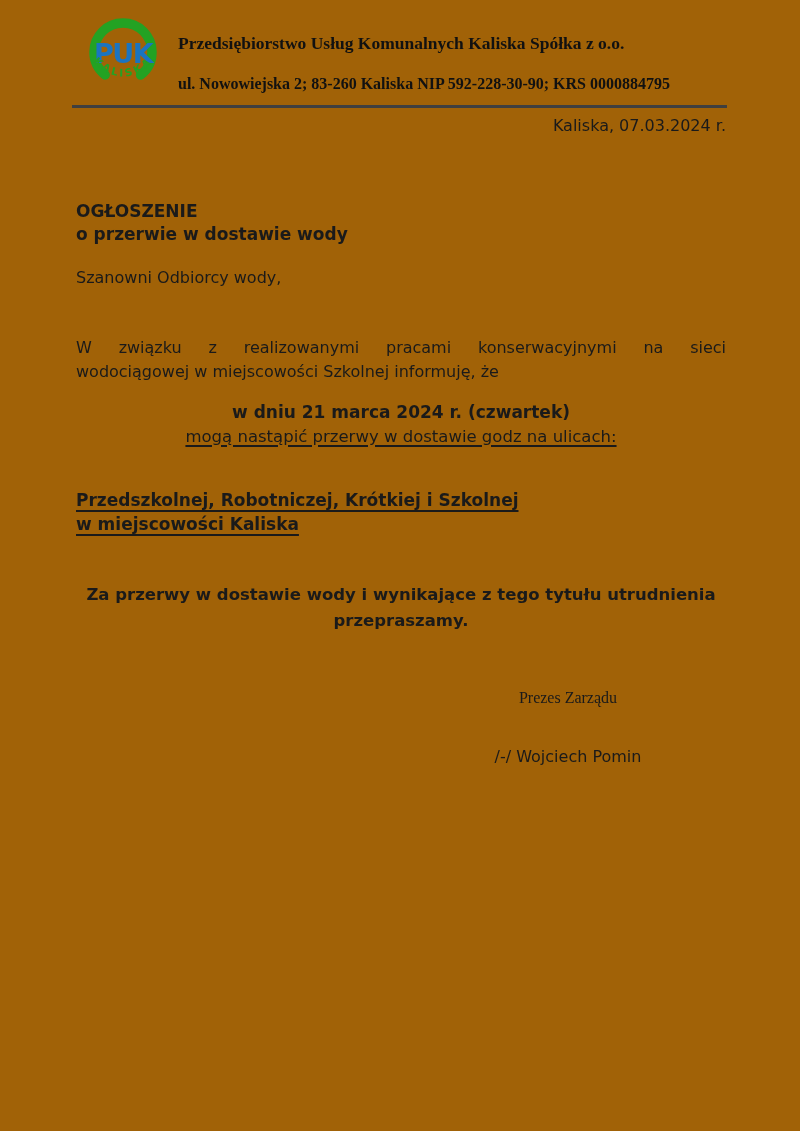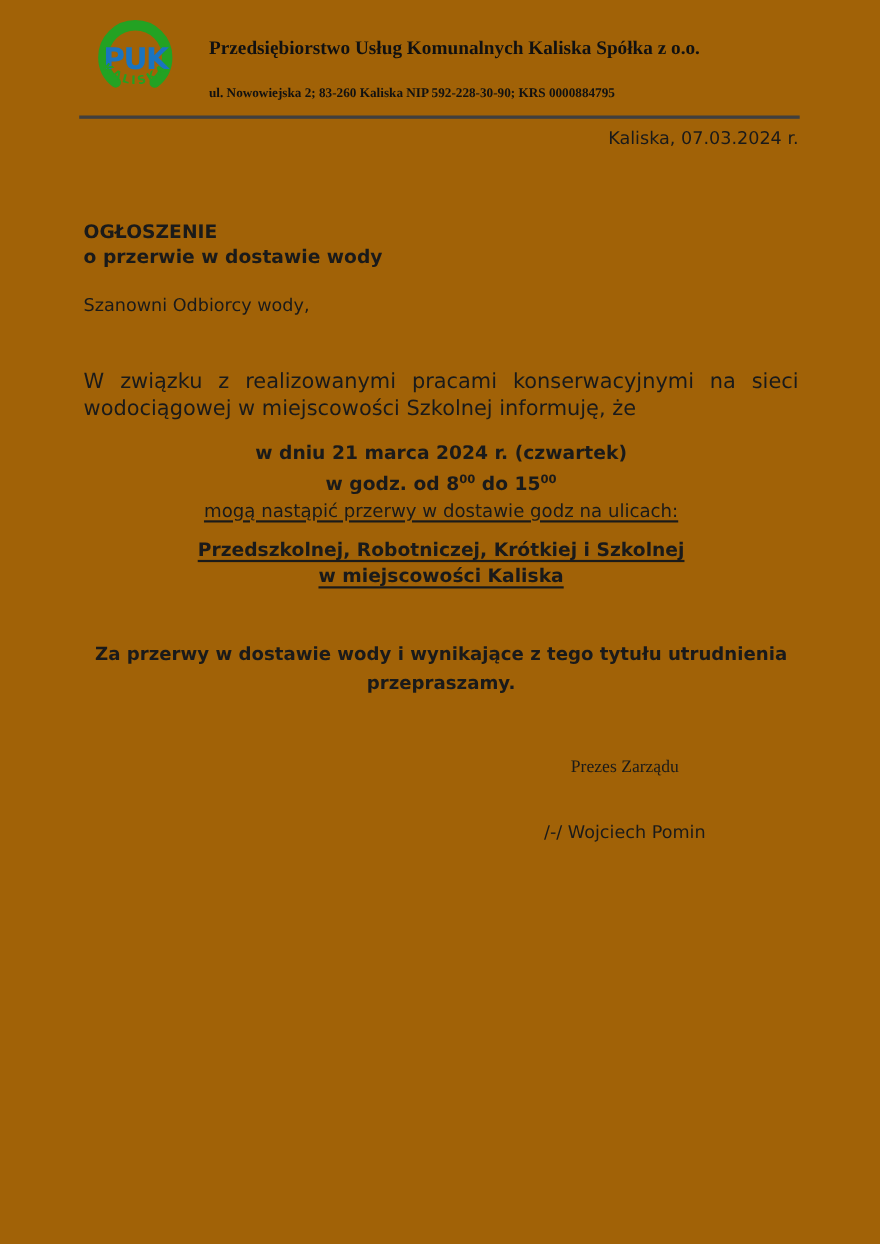--- a/index.html
+++ b/index.html
@@ -18,64 +18,64 @@
   .header {
     position: absolute;
     top: 14px;
     left: 84px;
     right: 72px;
     display: flex;
     align-items: flex-start;
   }
   .logo { width: 78px; height: 90px; flex: 0 0 auto; }
   .header-text {
-    margin-left: 28px;
+    margin-left: 16px;
     padding-top: 19px;
     font-family: "Liberation Serif", serif;
     font-weight: bold;
     color: #111111;
   }
   .company-name { font-size: 17.5px; line-height: 20px; white-space: nowrap; }
-  .address-line { font-size: 12px; line-height: 18px; margin-top: 22px; white-space: nowrap; }
+  .address-line { font-size: 16px; line-height: 18px; margin-top: 22px; white-space: nowrap; text-align: right; }
   .header-rule {
     position: absolute;
     top: 105px;
     left: 72px;
     width: 655px;
     border: 0;
     border-top: 3px solid #3f3f3f;
   }
 
   
   .abs { position: absolute; left: 76px; width: 650px; }
 
   .date-line { top: 116px; text-align: right; font-size: 16px; }
 
   .doc-title { top: 200px; font-weight: bold; font-size: 17px; line-height: 23px; }
 
   .salutation { top: 268px; text-align: left; font-size: 16px; }
 
-  .intro { top: 336px; font-size: 19px; line-height: 23.5px; }
+  .intro { top: 336px; font-size: 16px; line-height: 23.5px; }
   .justify-full { display: block; text-align: justify; text-align-last: justify; }
   .intro-line2 { display: block; text-align: left; }
 
   .bold-block { top: 401px; text-align: center; font-size: 17px; line-height: 23.5px; }
   .bold-line { font-weight: bold; display: block; }
   .sup { font-size: 62%; vertical-align: super; font-weight: bold; }
   .underline-line {
     display: block;
     font-weight: normal;
     font-size: 16.5px;
     text-decoration: underline;
     text-underline-offset: 3px;
     text-decoration-thickness: 1.5px;
   }
 
   .streets-block {
-    top: 488px; text-align: center; font-weight: bold; font-size: 17px; line-height: 24px;
+    top: 488px; text-align: left; font-weight: bold; font-size: 17px; line-height: 24px;
   }
   .streets-block .line {
     display: block;
     text-decoration: underline;
     text-underline-offset: 3.5px;
     text-decoration-thickness: 2px;
   }
 
   .apology { top: 582px; text-align: center; font-size: 16.5px; line-height: 25.5px; }
   .apology .line { display: block; font-weight: bold; }
@@ -119,23 +119,20 @@
 
   <div class="abs salutation">Szanowni Odbiorcy wody,</div>
 
   <div class="abs intro">
     <span class="justify-full">W związku z realizowanymi pracami konserwacyjnymi na sieci</span>
     <span class="intro-line2">wodociągowej w miejscowości Szkolnej informuję, że</span>
   </div>
 
   <div class="abs bold-block">
     <span class="bold-line">w dniu 21 marca 2024 r. (czwartek)</span>
-    <span class="bold-line">
-      <span>w godz. od 8</span><span class="sup">00</span><span> do 15</span><span class="sup">00</span>
-    </span>
     <span class="underline-line">mogą nastąpić przerwy w dostawie godz na ulicach:</span>
   </div>
 
   <div class="abs streets-block">
     <span class="line">Przedszkolnej, Robotniczej, Krótkiej i Szkolnej</span>
     <span class="line">w miejscowości Kaliska</span>
   </div>
 
   <div class="abs apology">
     <span class="line">Za przerwy w dostawie wody i wynikające z tego tytułu utrudnienia</span>

